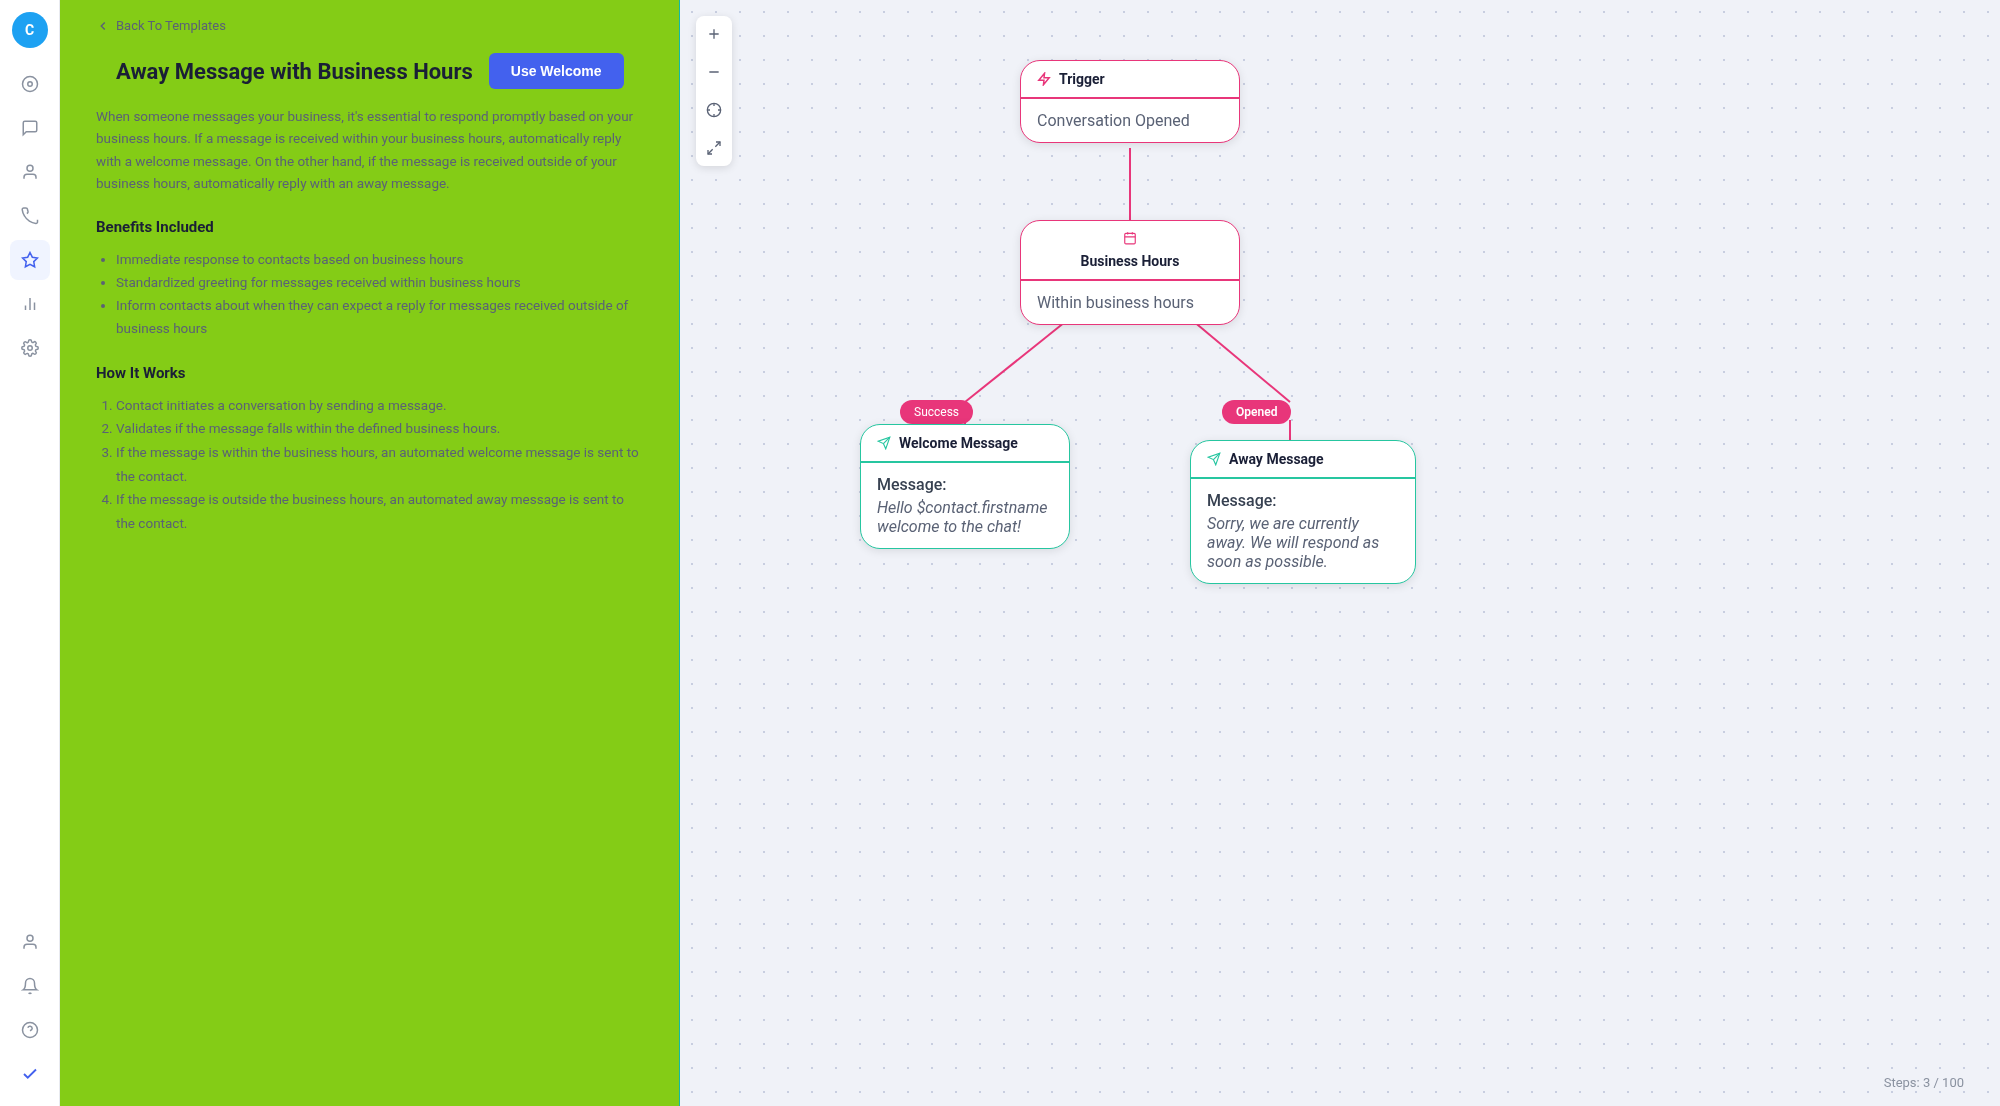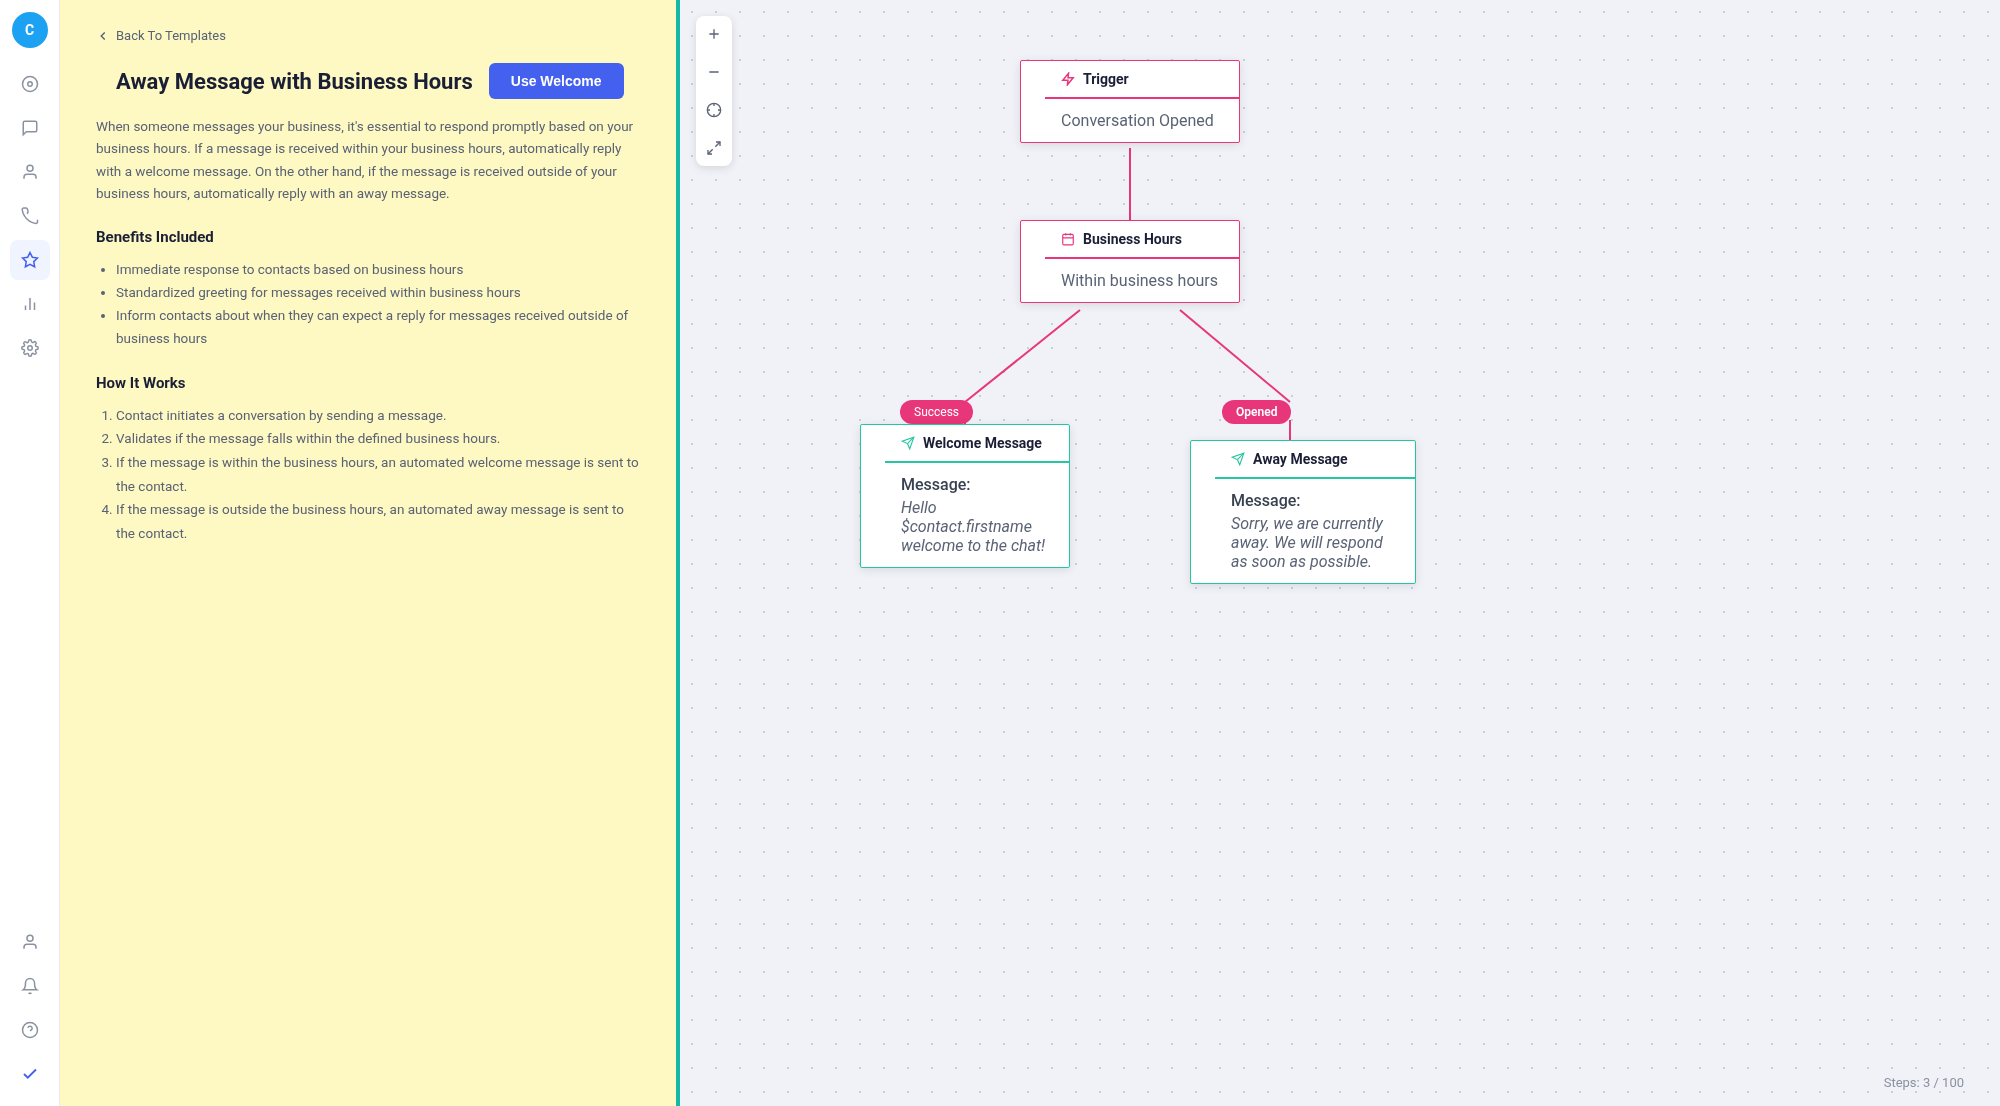--- a/index.html
+++ b/index.html
@@ -36,23 +36,23 @@
     }
     .sidebar-icon.active { color: #4361ee; background: #f0f4ff; }
     .sidebar-spacer { flex: 1; }
     .sidebar-bottom {
       display: flex; flex-direction: column; align-items: center; gap: 4px;
     }
 
     
     .main-content {
       width: 620px;
-      background: #fef9c3;
-      border-right: 4px solid #14b8a6;
-      padding: 28px 36px;
+      background: #84cc16;
+      border-right: 1px solid #14b8a6;
+      padding: 18px 36px;
       overflow-y: auto;
     }
     .back-link {
       display: flex; align-items: center; gap: 6px;
       color: #5a6275; font-size: 13px;
       cursor: pointer; margin-bottom: 20px;
       text-decoration: none;
     }
     .page-header {
       display: flex; align-items: center; gap: 16px; margin-bottom: 16px;
@@ -121,24 +121,23 @@
     .flow-container {
       position: absolute;
       top: 60px; left: 120px;
       width: 700px;
     }
 
     
     .node {
       position: absolute;
       background: #fff;
-      border-radius: 2px;
+      border-radius: 20px;
       box-shadow: 0 2px 10px rgba(0,0,0,0.1);
       overflow: hidden;
-      padding-left: 24px;
     }
     .node-header {
       padding: 10px 16px;
       display: flex; align-items: center; gap: 8px;
       font-weight: 700; font-size: 14px;
       border-bottom: 2px solid;
     }
     .node-body {
       padding: 12px 16px;
       font-size: 16px; color: #5a6275;
@@ -160,20 +159,21 @@
 
     
     .node-biz {
       width: 220px;
       left: 220px; top: 160px;
       border: 1.5px solid #e8367a;
     }
     .node-biz .node-header {
       border-bottom-color: #e8367a;
       color: #1a1f36;
+      flex-direction: column;
     }
 
     
     .node-welcome {
       width: 210px;
       left: 60px; top: 364px;
       border: 1.5px solid #26c6a0;
     }
     .node-welcome .node-header {
       border-bottom-color: #26c6a0;

